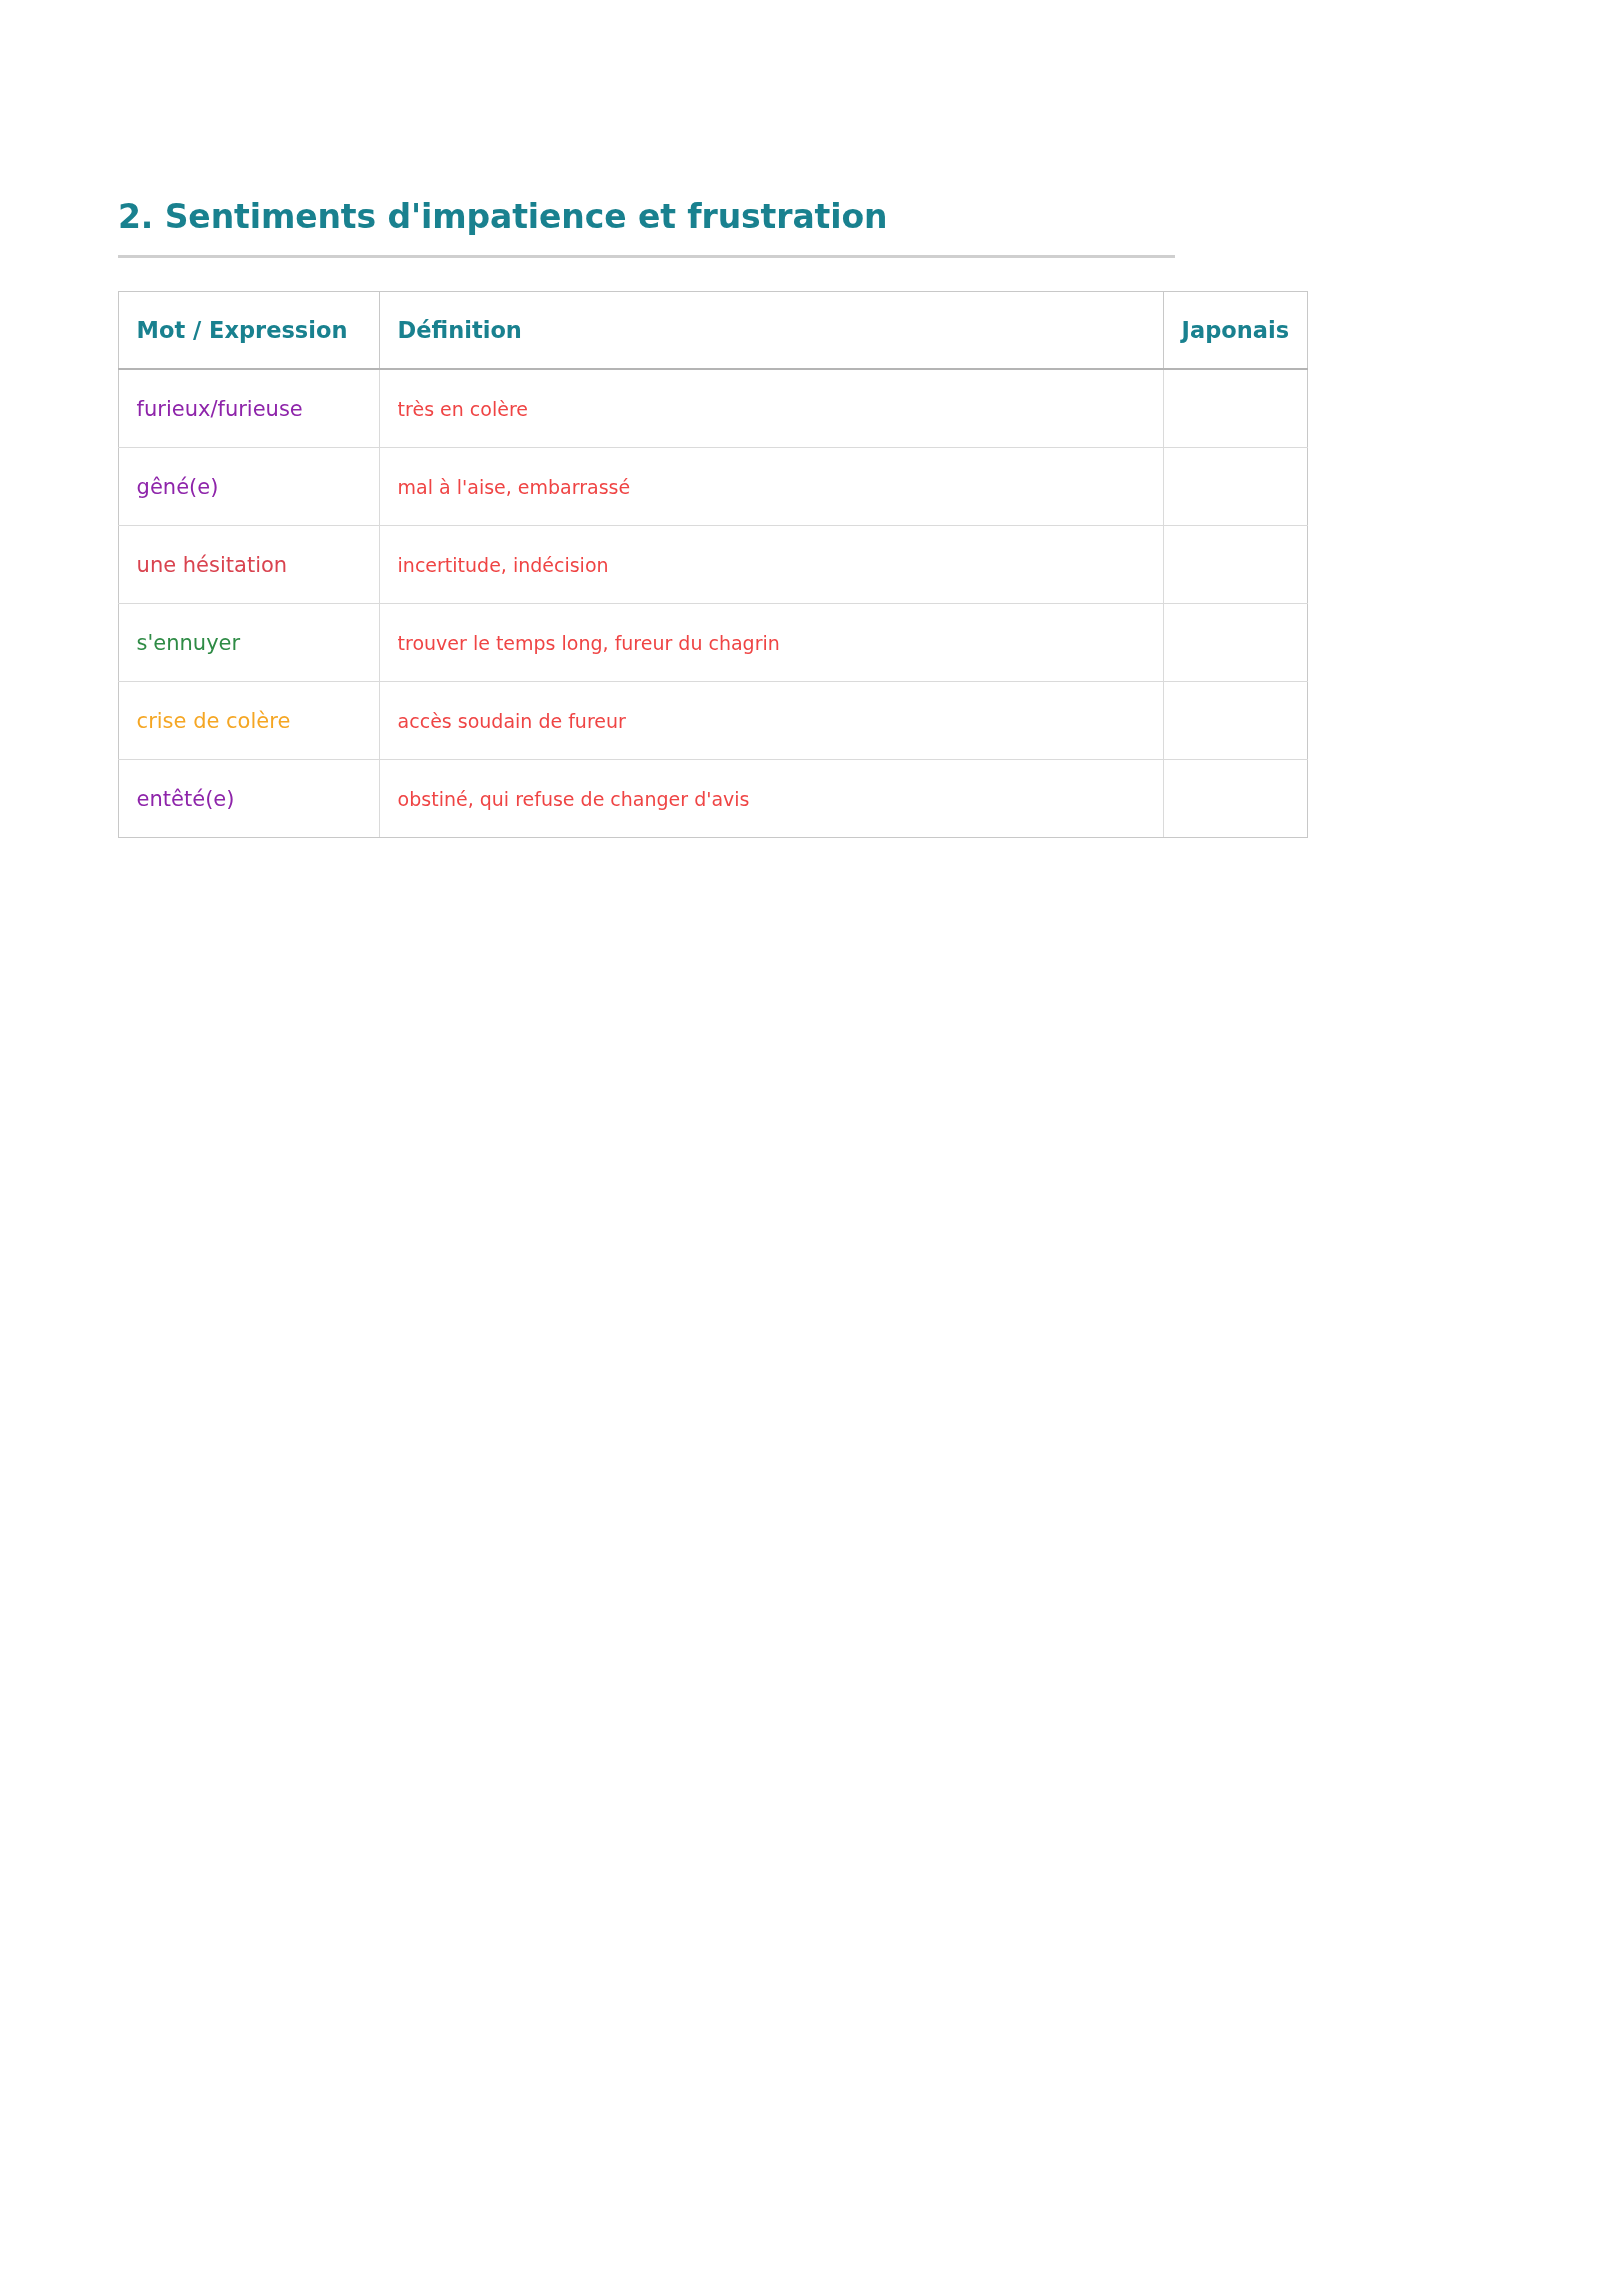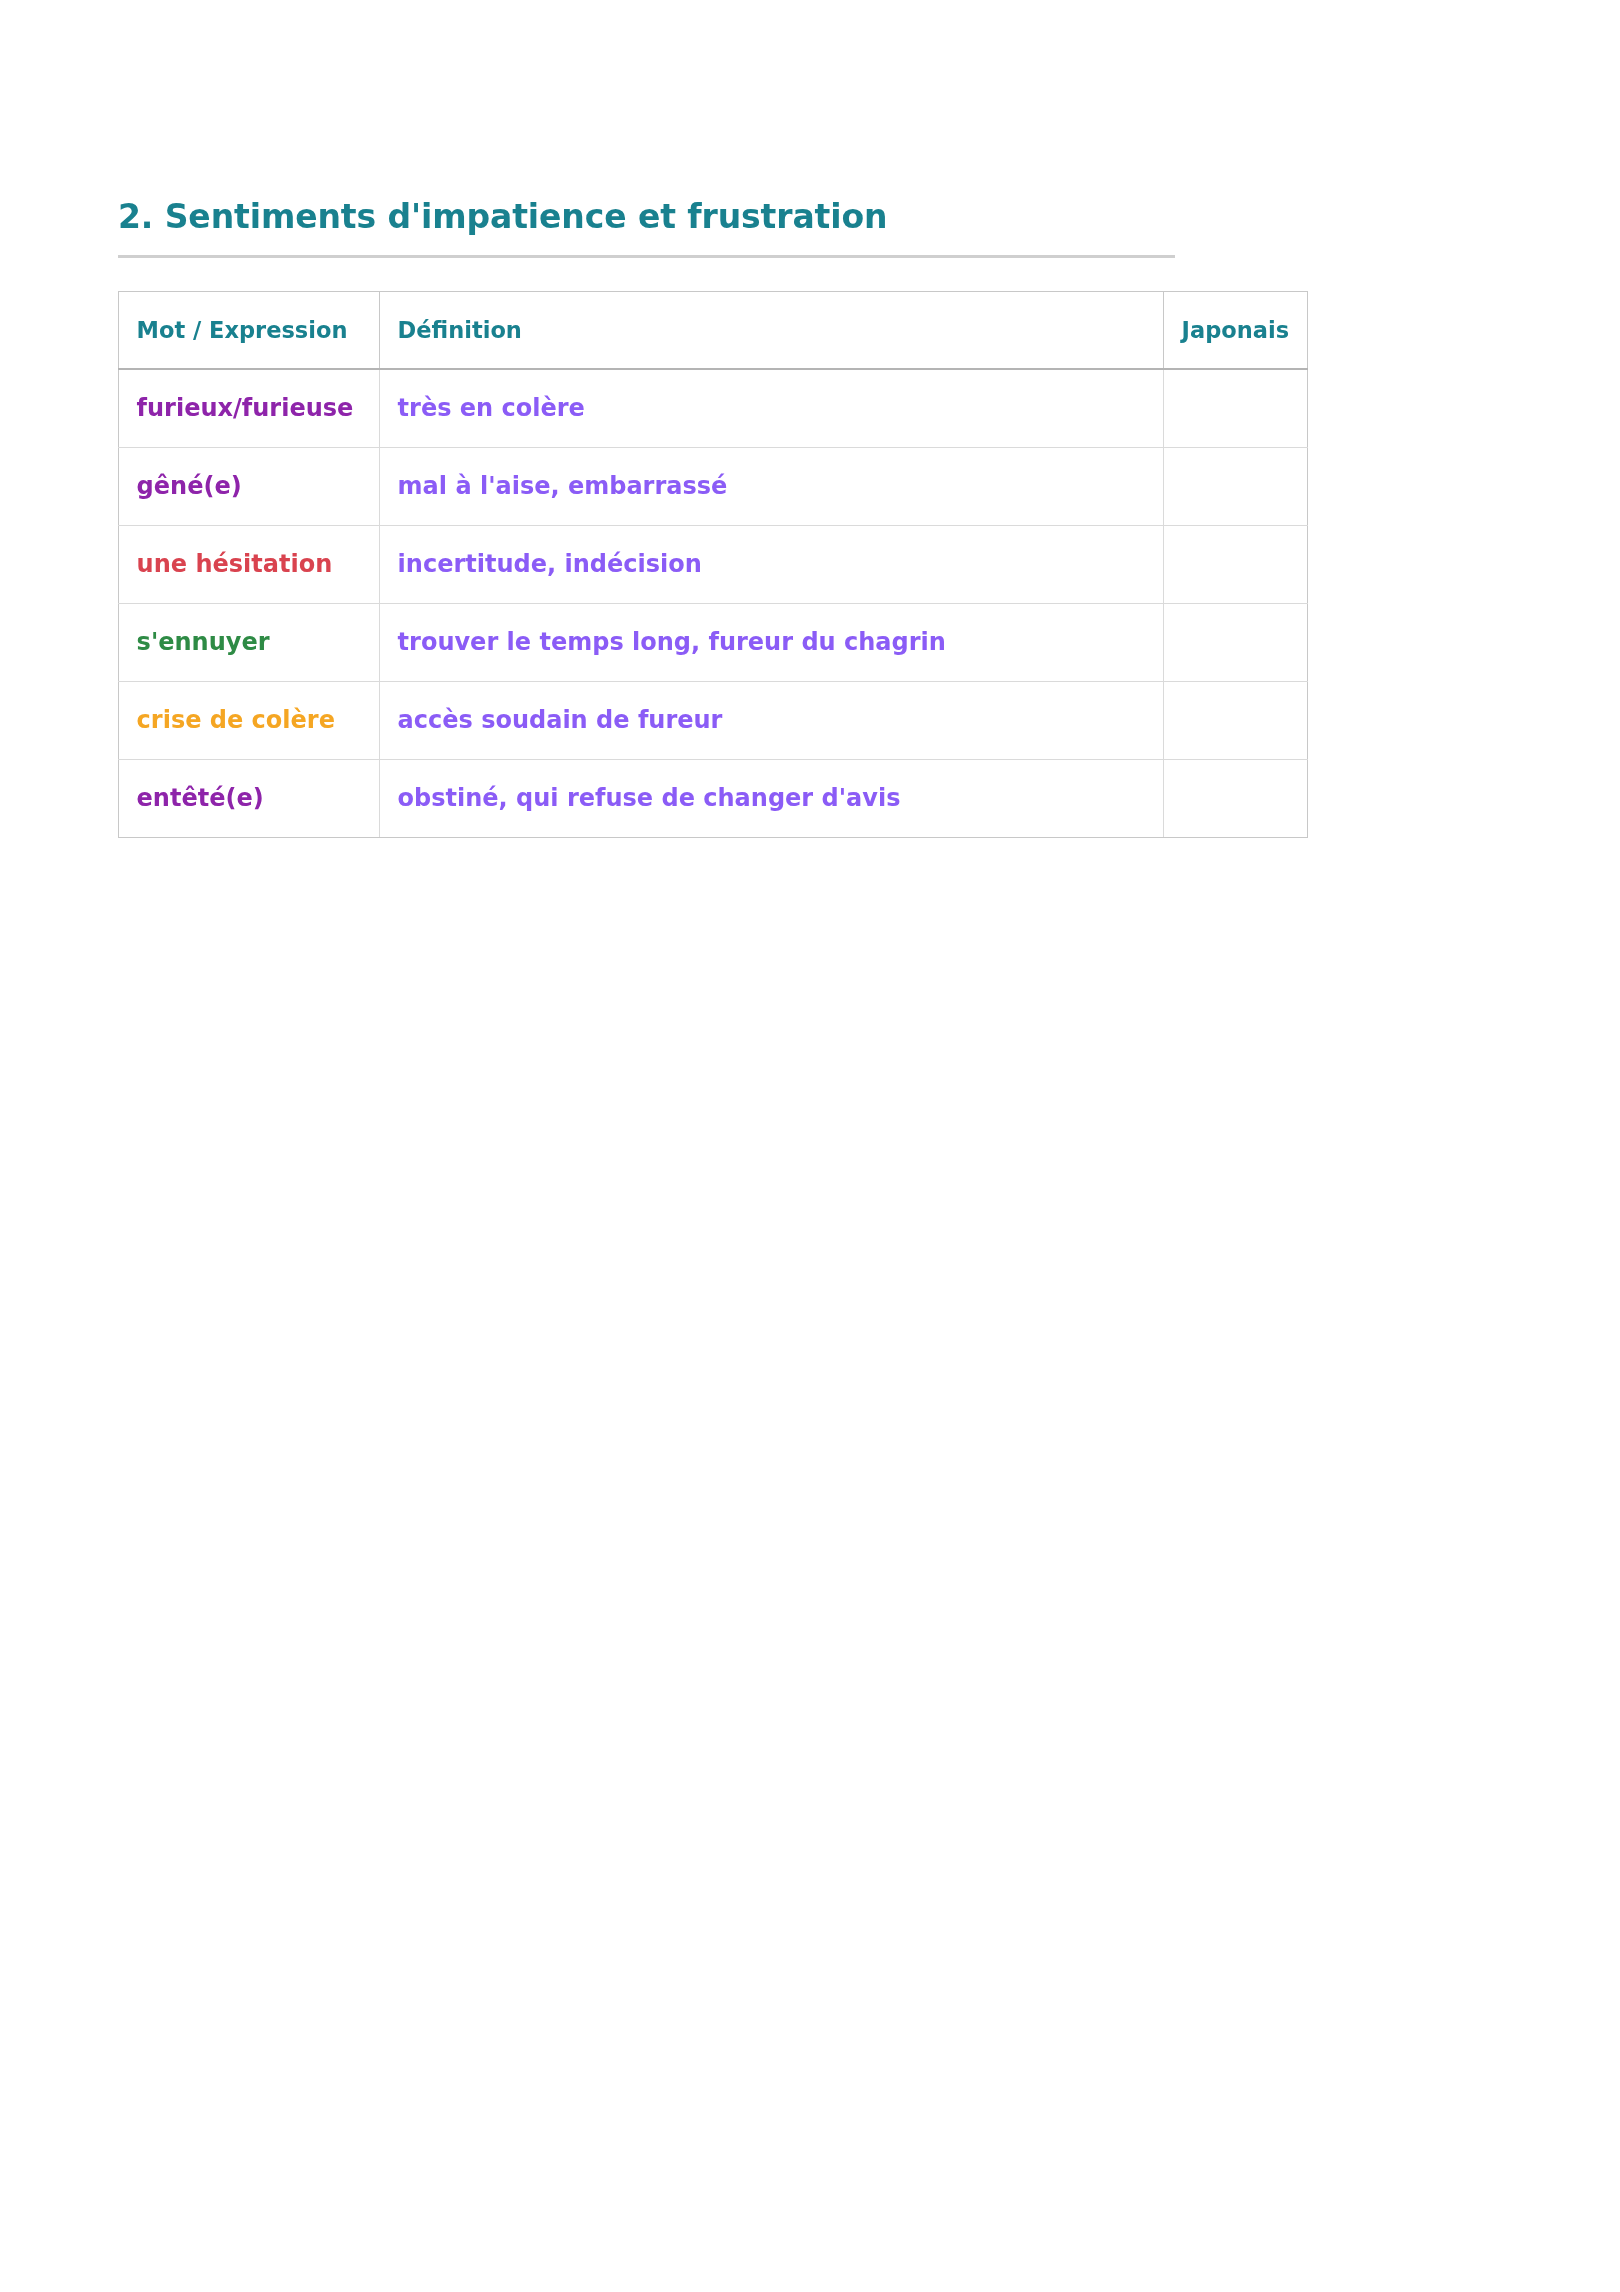--- a/index.html
+++ b/index.html
@@ -72,30 +72,30 @@
 
   .vocab-table tbody td {
     height: 77px;
     border-color: #dadada;
   }
   .vocab-table tbody tr td:first-child { border-left-color: #c8c8c8; }
   .vocab-table tbody tr td:last-child  { border-right-color: #c8c8c8; }
   .vocab-table tbody tr:last-child td  { border-bottom-color: #c8c8c8; }
 
   .term {
-    font-weight: bold;
-    font-size: 24px;
+    font-weight: normal;
+    font-size: 21px;
     white-space: nowrap;
     margin-top: 7px;
   }
 
   .definition {
-    color: #8b5cf6;
-    font-size: 24px;
-    font-weight: bold;
+    color: #ef4444;
+    font-size: 19px;
+    font-weight: normal;
   }
 
   .jp-cell { }
 </style>
 </head>
 <body>
 
 <div class="page">
 
   <h2 class="section-heading">2. Sentiments d'impatience et frustration</h2>

